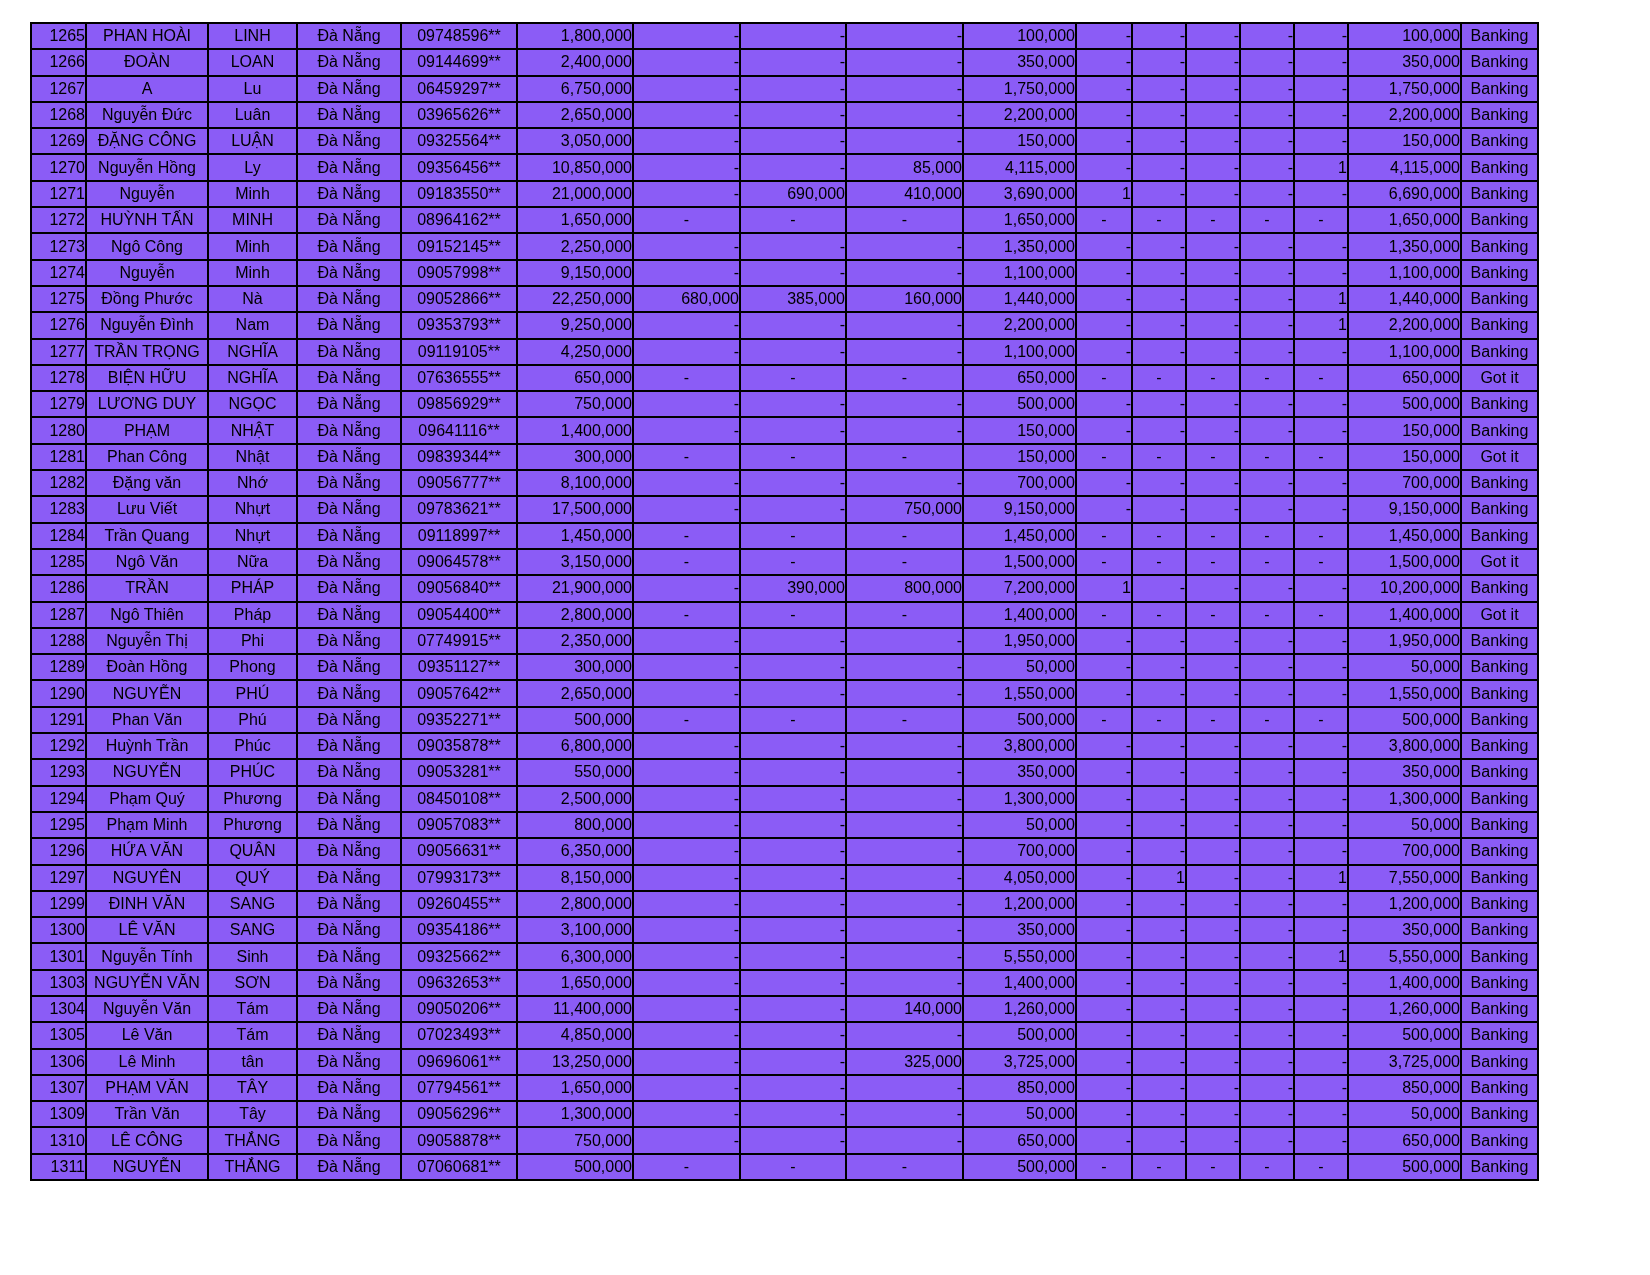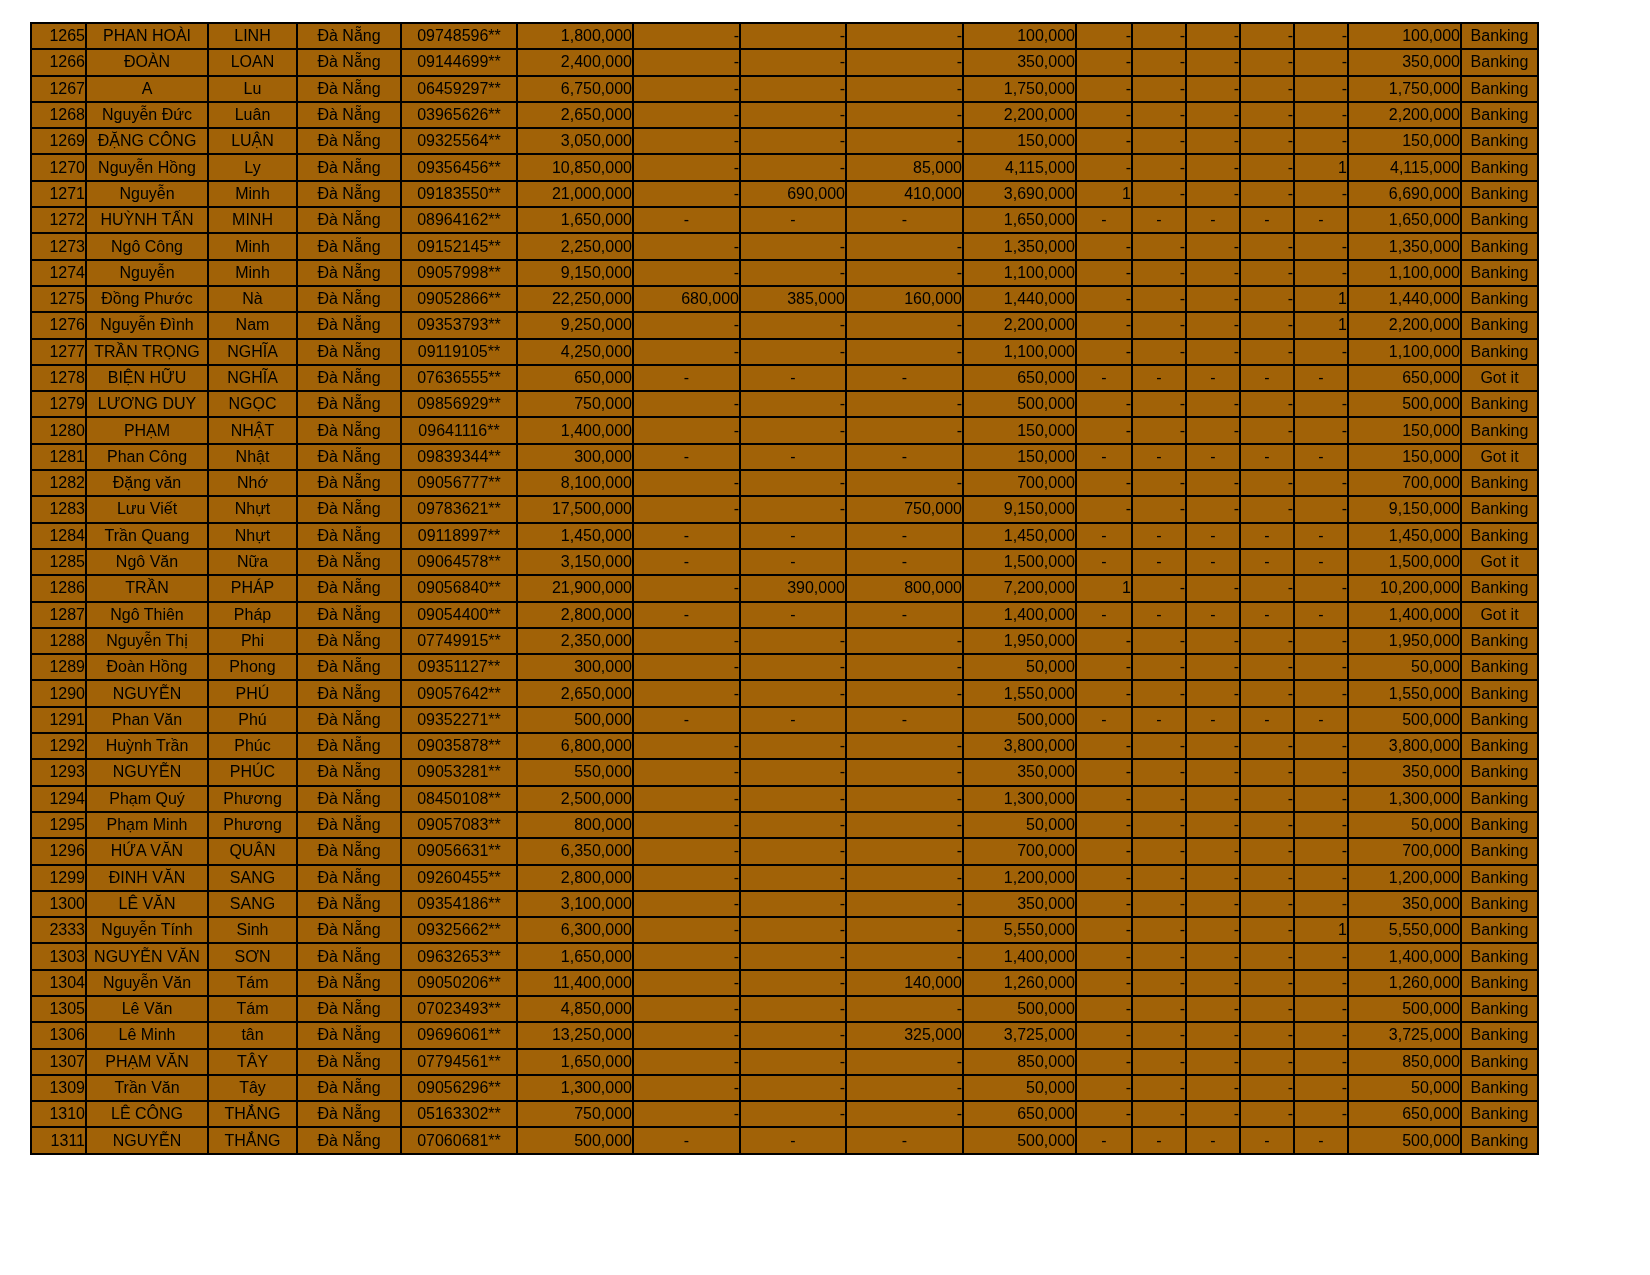--- a/index.html
+++ b/index.html
@@ -15,21 +15,21 @@
     overflow: hidden;
   }
   .sheet {
     position: absolute;
     left: 30px;
     top: 22px;
   }
   table.grid {
     border-collapse: collapse;
     table-layout: fixed;
-    background: #a16207;
+    background: #8b5cf6;
   }
   table.grid td {
     border: 2px solid #000000;
     height: 24.3px;
     font-size: 16px;
     line-height: 24px;
     color: #000000;
     white-space: nowrap;
     overflow: hidden;
     padding: 0;
@@ -668,20 +668,39 @@
           <td class="num">700,000</td>
           <td class="sm dash-r">-</td>
           <td class="sm dash-r">-</td>
           <td class="sm dash-r">-</td>
           <td class="sm dash-r">-</td>
           <td class="sm dash-r">-</td>
           <td class="num">700,000</td>
           <td class="txt">Banking</td>
         </tr>
         <tr>
+          <td class="id">1297</td>
+          <td class="txt">NGUYÊN</td>
+          <td class="txt">QUÝ</td>
+          <td class="txt">Đà Nẵng</td>
+          <td class="txt">07993173**</td>
+          <td class="num">8,150,000</td>
+          <td class="num dash-r">-</td>
+          <td class="num dash-r">-</td>
+          <td class="num dash-r">-</td>
+          <td class="num">4,050,000</td>
+          <td class="sm dash-r">-</td>
+          <td class="sm">1</td>
+          <td class="sm dash-r">-</td>
+          <td class="sm dash-r">-</td>
+          <td class="sm">1</td>
+          <td class="num">7,550,000</td>
+          <td class="txt">Banking</td>
+        </tr>
+        <tr>
           <td class="id">1299</td>
           <td class="txt">ĐINH VĂN</td>
           <td class="txt">SANG</td>
           <td class="txt">Đà Nẵng</td>
           <td class="txt">09260455**</td>
           <td class="num">2,800,000</td>
           <td class="num dash-r">-</td>
           <td class="num dash-r">-</td>
           <td class="num dash-r">-</td>
           <td class="num">1,200,000</td>
@@ -706,21 +725,21 @@
           <td class="num">350,000</td>
           <td class="sm dash-r">-</td>
           <td class="sm dash-r">-</td>
           <td class="sm dash-r">-</td>
           <td class="sm dash-r">-</td>
           <td class="sm dash-r">-</td>
           <td class="num">350,000</td>
           <td class="txt">Banking</td>
         </tr>
         <tr>
-          <td class="id">2333</td>
+          <td class="id">1301</td>
           <td class="txt">Nguyễn Tính</td>
           <td class="txt">Sinh</td>
           <td class="txt">Đà Nẵng</td>
           <td class="txt">09325662**</td>
           <td class="num">6,300,000</td>
           <td class="num dash-r">-</td>
           <td class="num dash-r">-</td>
           <td class="num dash-r">-</td>
           <td class="num">5,550,000</td>
           <td class="sm dash-r">-</td>
@@ -843,21 +862,21 @@
           <td class="sm dash-r">-</td>
           <td class="sm dash-r">-</td>
           <td class="num">50,000</td>
           <td class="txt">Banking</td>
         </tr>
         <tr>
           <td class="id">1310</td>
           <td class="txt">LÊ CÔNG</td>
           <td class="txt">THẮNG</td>
           <td class="txt">Đà Nẵng</td>
-          <td class="txt">05163302**</td>
+          <td class="txt">09058878**</td>
           <td class="num">750,000</td>
           <td class="num dash-r">-</td>
           <td class="num dash-r">-</td>
           <td class="num dash-r">-</td>
           <td class="num">650,000</td>
           <td class="sm dash-r">-</td>
           <td class="sm dash-r">-</td>
           <td class="sm dash-r">-</td>
           <td class="sm dash-r">-</td>
           <td class="sm dash-r">-</td>

